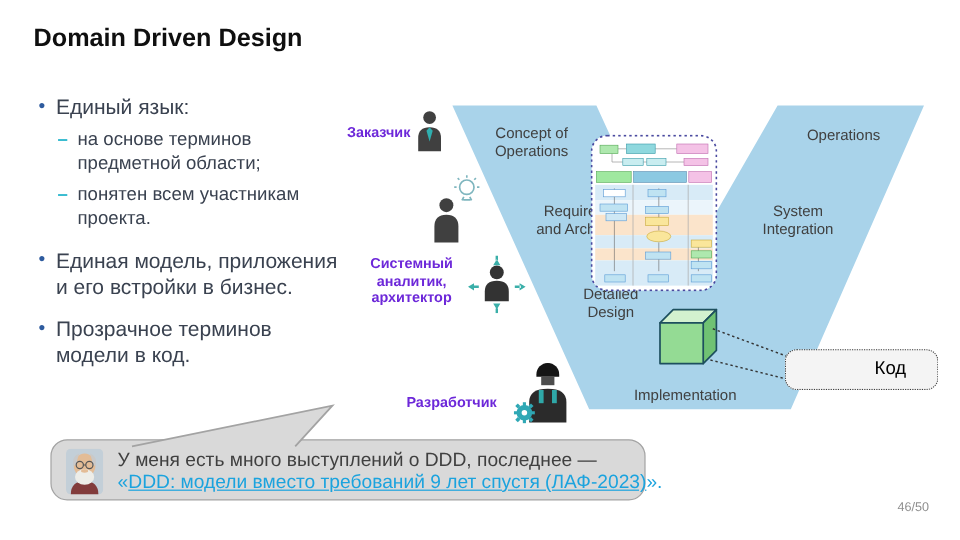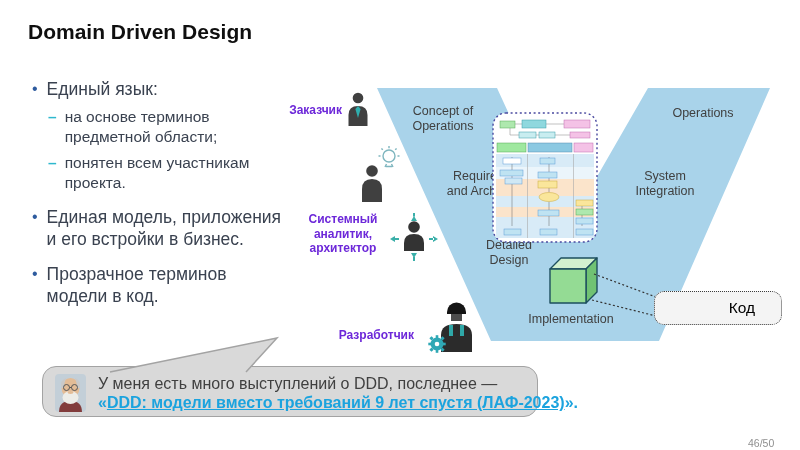--- a/index.html
+++ b/index.html
@@ -25,24 +25,24 @@
   
   .kod{position:absolute;left:654px;top:291px;width:78px;height:32px;background:#F4F4F4;
        border:1.5px dotted #3c3c3c;border-radius:10px;display:flex;align-items:center;
        justify-content:center;font-size:15.5px;color:#000000;padding-left:48px;}
 
   
   .bubble{position:absolute;left:42px;top:366px;width:496px;height:51px;background:#D9D9D9;
           border:1.5px solid #A3A3A3;border-radius:14px;box-sizing:border-box;}
   .qline{position:absolute;font-size:16px;color:#404040;white-space:nowrap;}
   .q1{left:98px;top:375px;}
-  .q2{left:98px;top:394px;color:#1BA3DE;font-weight:bold;}
+  .q2{left:98px;top:394px;color:#1BA3DE;}
   .q2 a{color:#1BA3DE;text-decoration:underline;cursor:pointer;}
 
-  .pagenum{position:absolute;left:748px;top:417px;font-size:10.5px;color:#8F8F8F;margin-top:20px;}
+  .pagenum{position:absolute;left:748px;top:417px;font-size:10.5px;color:#8F8F8F;}
 </style>
 </head>
 <body>
 
 <div class="slide">
 
   <div class="title">Domain Driven Design</div>
 
   <div class="bullets">
     <div class="group">
@@ -93,21 +93,21 @@
     <div>Operations</div>
   </div>
   <div class="stage" style="left:436px;top:169px;width:112px">
     <div>Requirements</div>
     <div>and Architecture</div>
   </div>
   <div class="stage" style="left:477px;top:238px;width:64px">
     <div>Detailed</div>
     <div>Design</div>
   </div>
-  <div class="stage" style="left:506px;top:312px;width:130px">
+  <div class="stage" style="left:506px;top:322px;width:130px">
     <div>Implementation</div>
   </div>
   <div class="stage" style="left:618px;top:169px;width:94px">
     <div>System</div>
     <div>Integration</div>
   </div>
   <div class="stage" style="left:650px;top:106px;width:106px">
     <div>Operations</div>
   </div>
 

